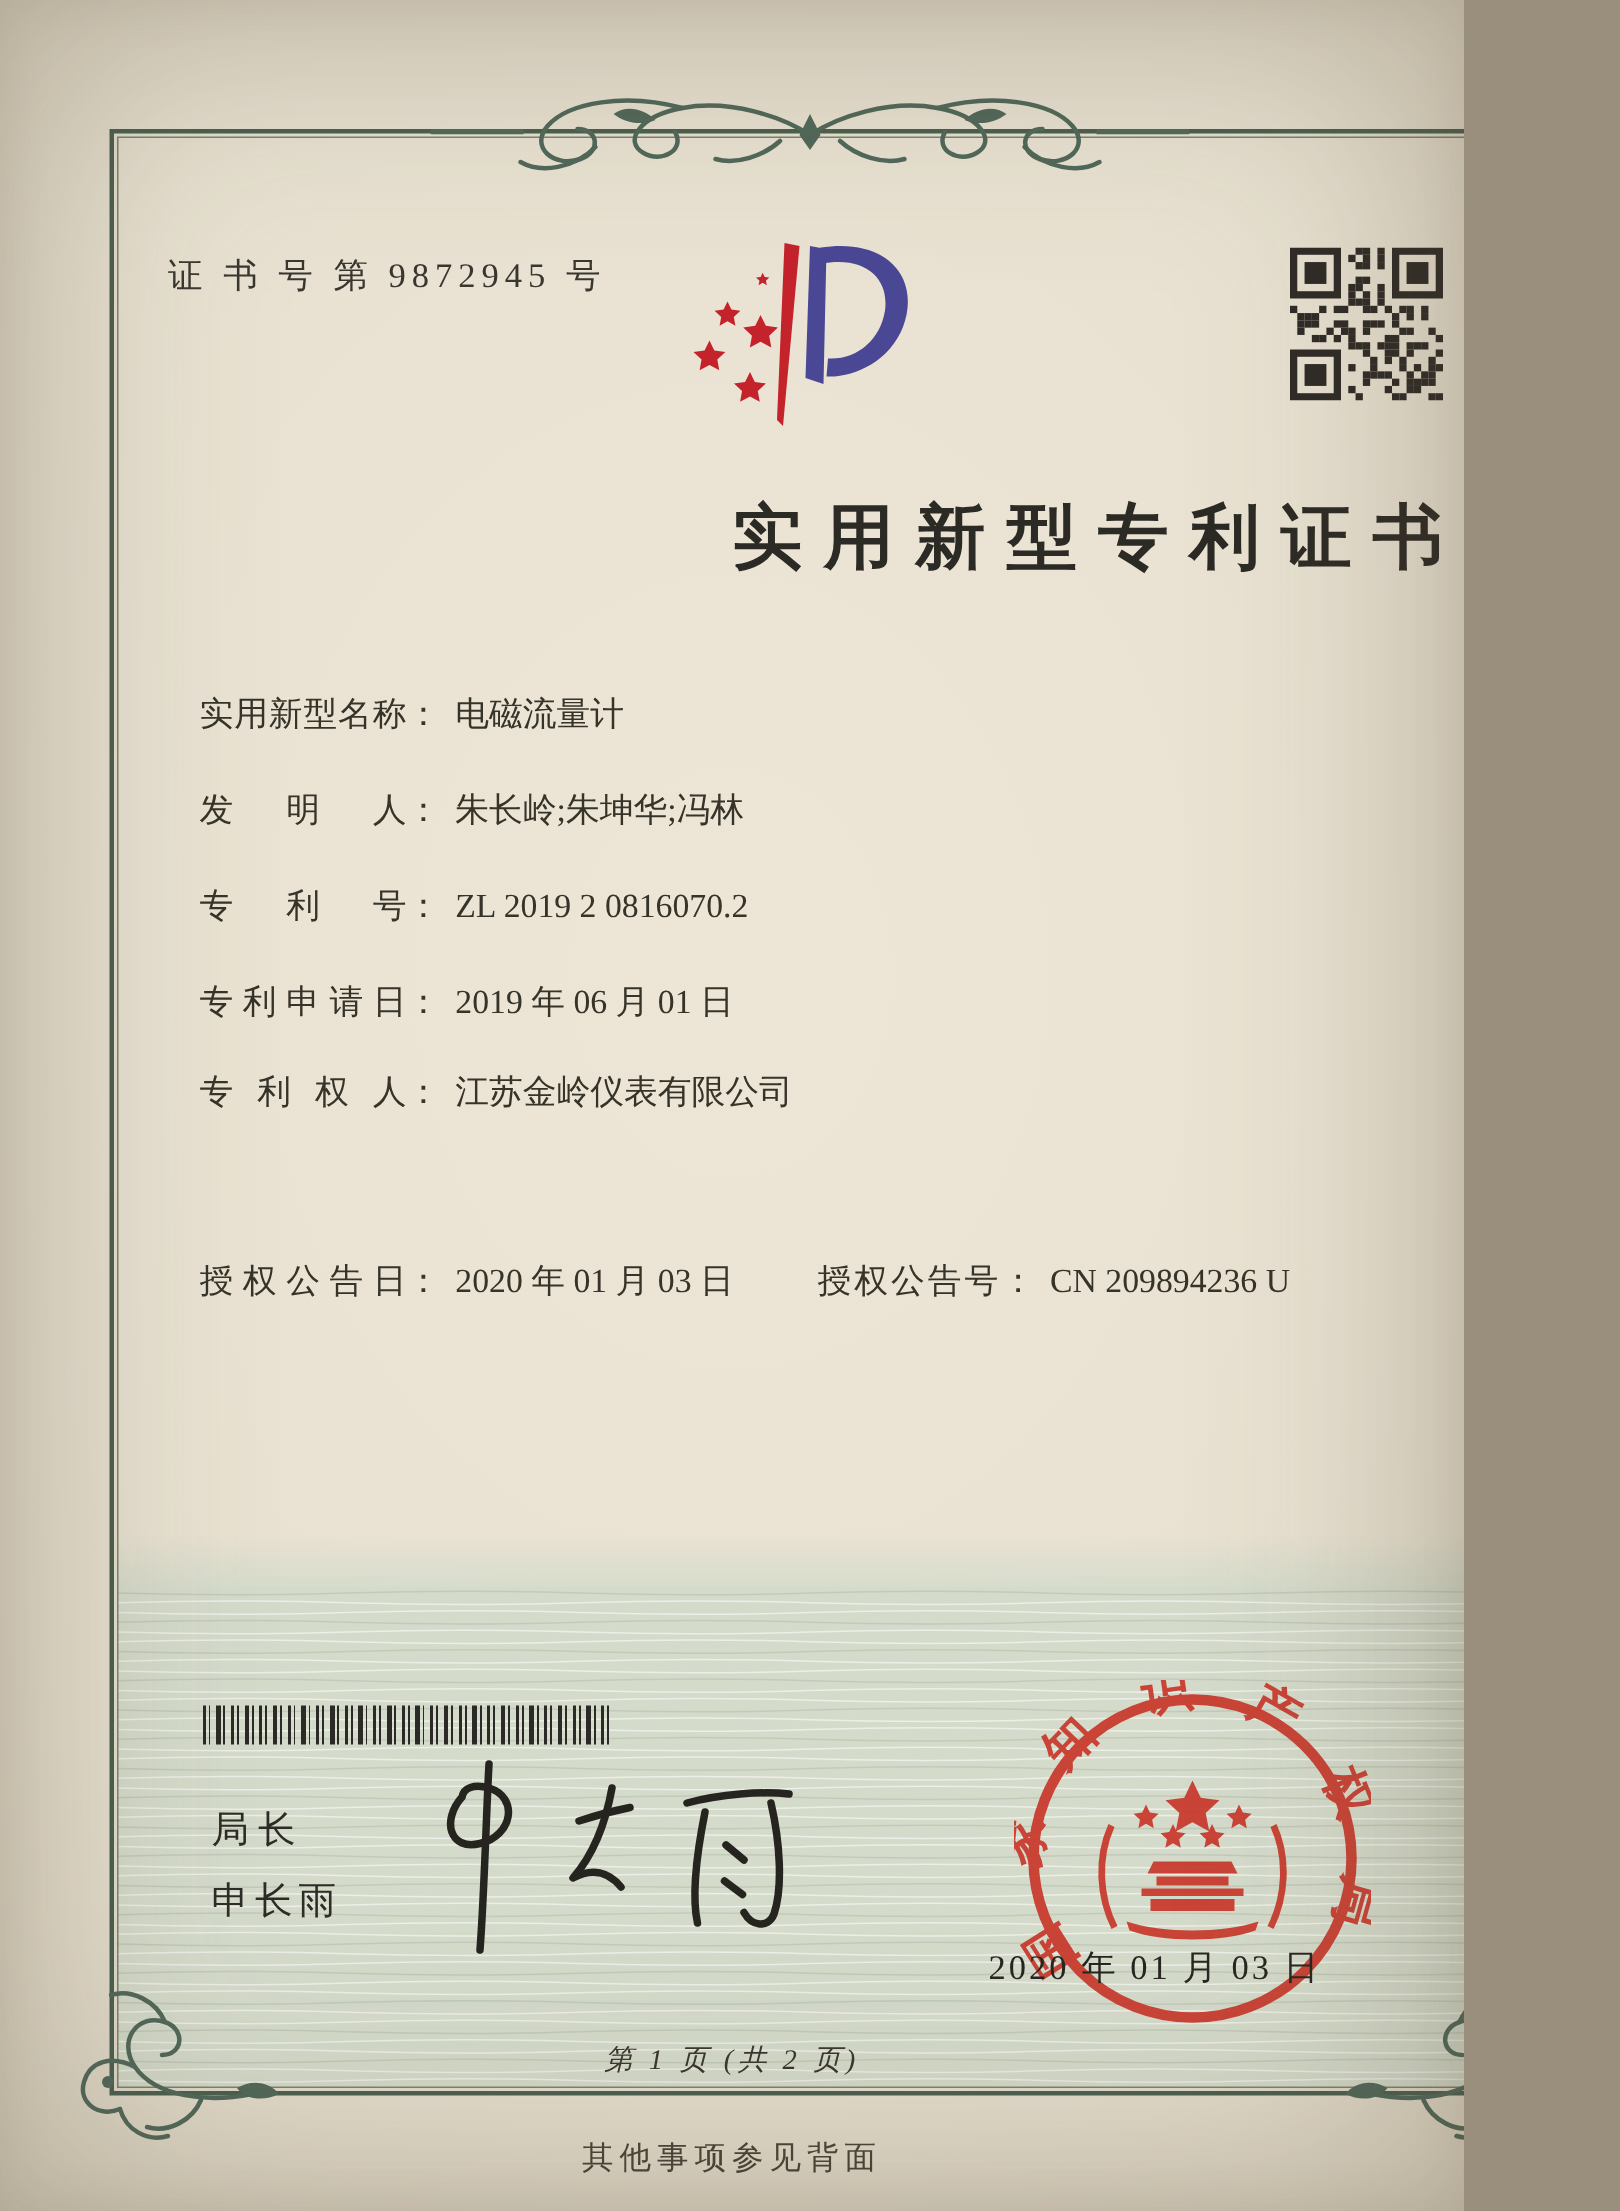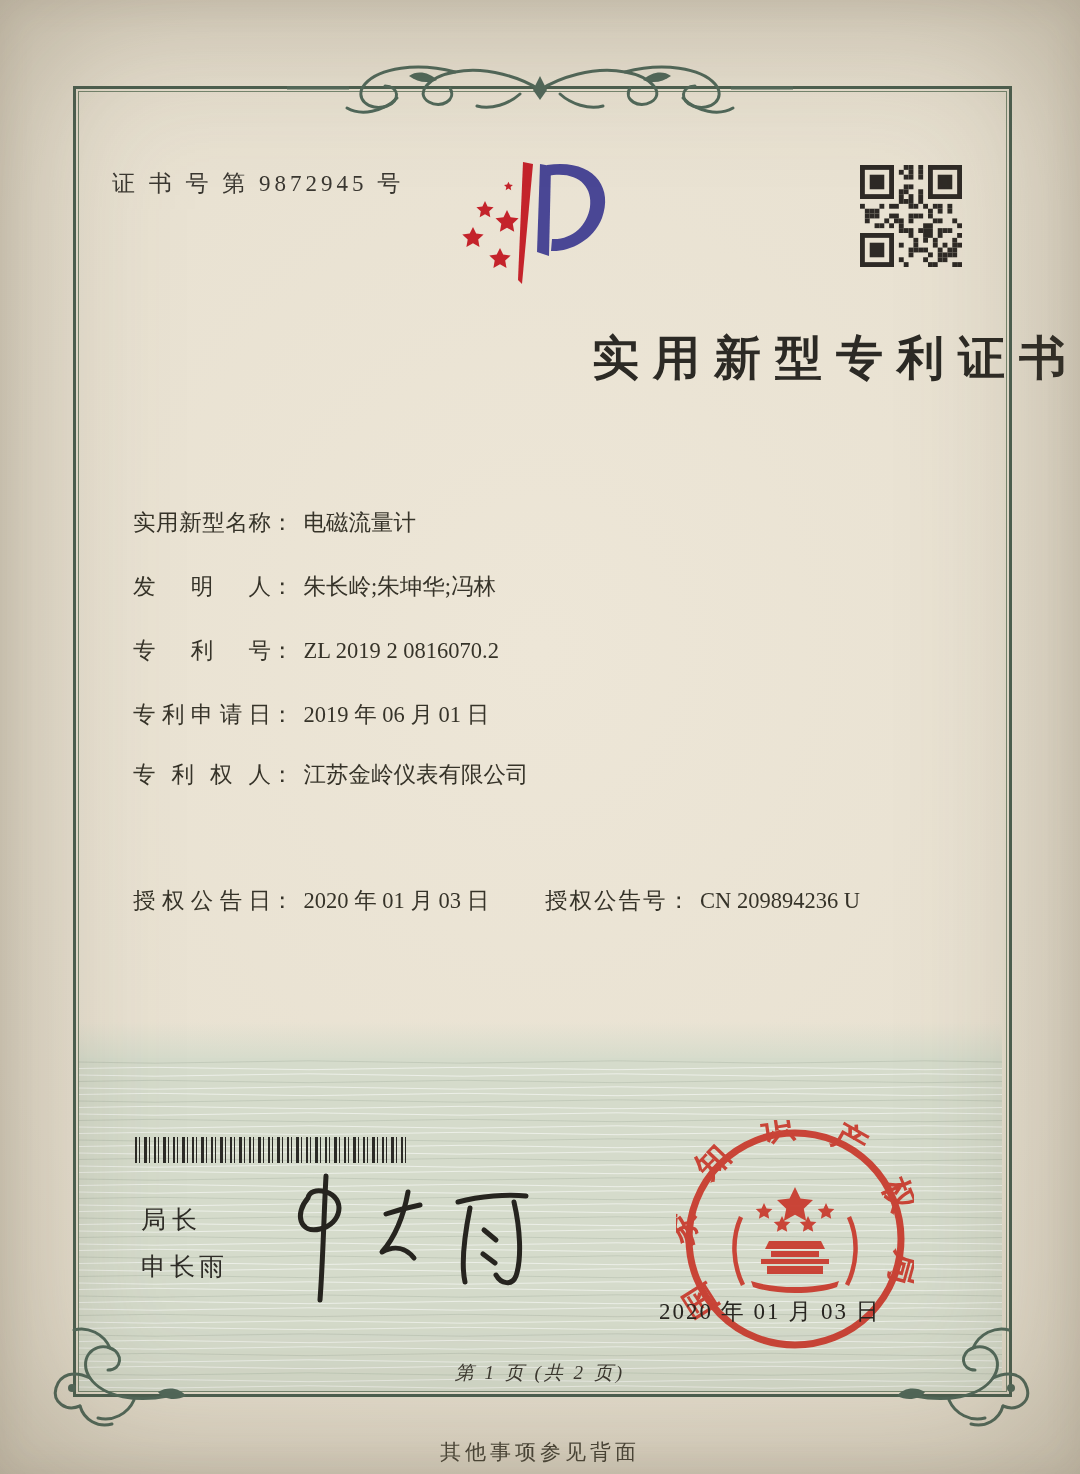--- a/index.html
+++ b/index.html
@@ -1,58 +1,58 @@
 <!DOCTYPE html>
 <html><head>
 <meta charset="utf-8">
 <style>
   html,body{margin:0;padding:0;background:#9a8f7c;}
   .photo{
-    position:relative;width:1080px;height:1474px;overflow:hidden;
+    position:relative;width:976px;height:1474px;overflow:hidden;
     background:radial-gradient(120% 100% at 50% 44%, #ede6d7 0%, #e8e1d1 50%, #ddd5c3 82%, #cdc4af 100%);
     font-family:"Liberation Serif", serif;color:#33312c;
   }
   .vignette{position:absolute;inset:0;z-index:9;pointer-events:none;
     box-shadow:inset 0 0 150px 30px rgba(92,78,56,.30), inset 0 0 36px rgba(92,78,56,.12);}
   
   .frame{position:absolute;left:73px;top:86px;width:933px;height:1305px;border:3.5px solid #4a5f50;z-index:3;pointer-events:none;}
   .frame-inner{position:absolute;inset:2px;border:1.5px solid #75866f;}
   .ornament-top{position:absolute;left:287px;top:50px;z-index:4;}
   .corner-flourish{position:absolute;top:1318px;z-index:4;}
   .corner-left{left:48px;}
   .corner-right{left:895px;transform:scaleX(-1);}
   
   .cert-no{position:absolute;left:112px;top:168px;font-size:23px;letter-spacing:4px;color:#3a3731;z-index:2;}
   .logo{position:absolute;left:452px;top:152px;z-index:2;}
   .qr{position:absolute;left:860px;top:165px;z-index:2;}
   .title{position:absolute;left:0;right:0;top:327px;text-align:right;font-size:47px;font-weight:bold;
     letter-spacing:14px;color:#2c2a25;z-index:2;}
   
-  .frow{position:absolute;left:133px;width:830px;font-size:22.5px;color:#363329;z-index:2;white-space:nowrap;margin-top:47px;}
+  .frow{position:absolute;left:133px;width:830px;font-size:22.5px;color:#363329;z-index:2;white-space:nowrap;}
   .flabel{display:inline-block;width:138px;text-align:justify;text-align-last:justify;vertical-align:bottom;}
   .fcolon{margin-right:10px;}
   .fgroup2{position:absolute;left:412px;top:0;}
   .fgroup2 .flabel{width:auto;letter-spacing:2px;}
   
   .legal{position:absolute;left:133px;top:880px;width:818px;font-size:22.5px;line-height:43px;
     text-align:justify;color:#3a372f;z-index:2;}
   .legal p{margin:0;text-indent:2em;letter-spacing:1.5px;}
   
   .band{position:absolute;left:78px;top:1058px;width:924px;height:333px;background:#d5dbcb;z-index:1;}
   .band-fade{position:absolute;left:0;top:-36px;width:100%;height:36px;
     background:linear-gradient(180deg, rgba(213,219,203,0) 0%, rgba(213,219,203,.9) 100%);}
   .barcode{position:absolute;left:135px;top:1137px;width:272px;height:26px;z-index:2;
     background:repeating-linear-gradient(90deg,#2b2a26 0 2px,transparent 2px 4px,#2b2a26 4px 5px,transparent 5px 9px,#2b2a26 9px 12px,transparent 12px 14px,#2b2a26 14px 15px,transparent 15px 19px);}
   .role{position:absolute;left:141px;top:1203px;font-size:25px;font-family:"Liberation Sans",sans-serif;color:#2e2c27;z-index:2;letter-spacing:6px;}
   .issuer-name{position:absolute;left:141px;top:1250px;font-size:25px;font-family:"Liberation Sans",sans-serif;color:#2e2c27;z-index:2;letter-spacing:4px;}
   .signature{position:absolute;left:262px;top:1168px;z-index:2;}
   .seal{position:absolute;left:676px;top:1120px;z-index:4;opacity:.92;}
   .seal-date{position:absolute;left:659px;top:1296px;font-size:23px;letter-spacing:2px;color:#282621;z-index:5;}
   .page-indicator{position:absolute;left:0;right:0;top:1360px;text-align:center;font-size:19px;letter-spacing:3px;color:#3a372f;z-index:2;font-style:italic;}
-  .back-note{position:absolute;left:0;right:0;top:1424px;text-align:center;font-size:21px;letter-spacing:4px;color:#474337;z-index:2;margin-top:14px;}
+  .back-note{position:absolute;left:0;right:0;top:1424px;text-align:center;font-size:21px;letter-spacing:4px;color:#474337;z-index:2;}
 </style>
 </head>
 <body>
 
 <div class="photo">
 
   <div class="frame">
     <div class="frame-inner"></div>
   </div>
 

